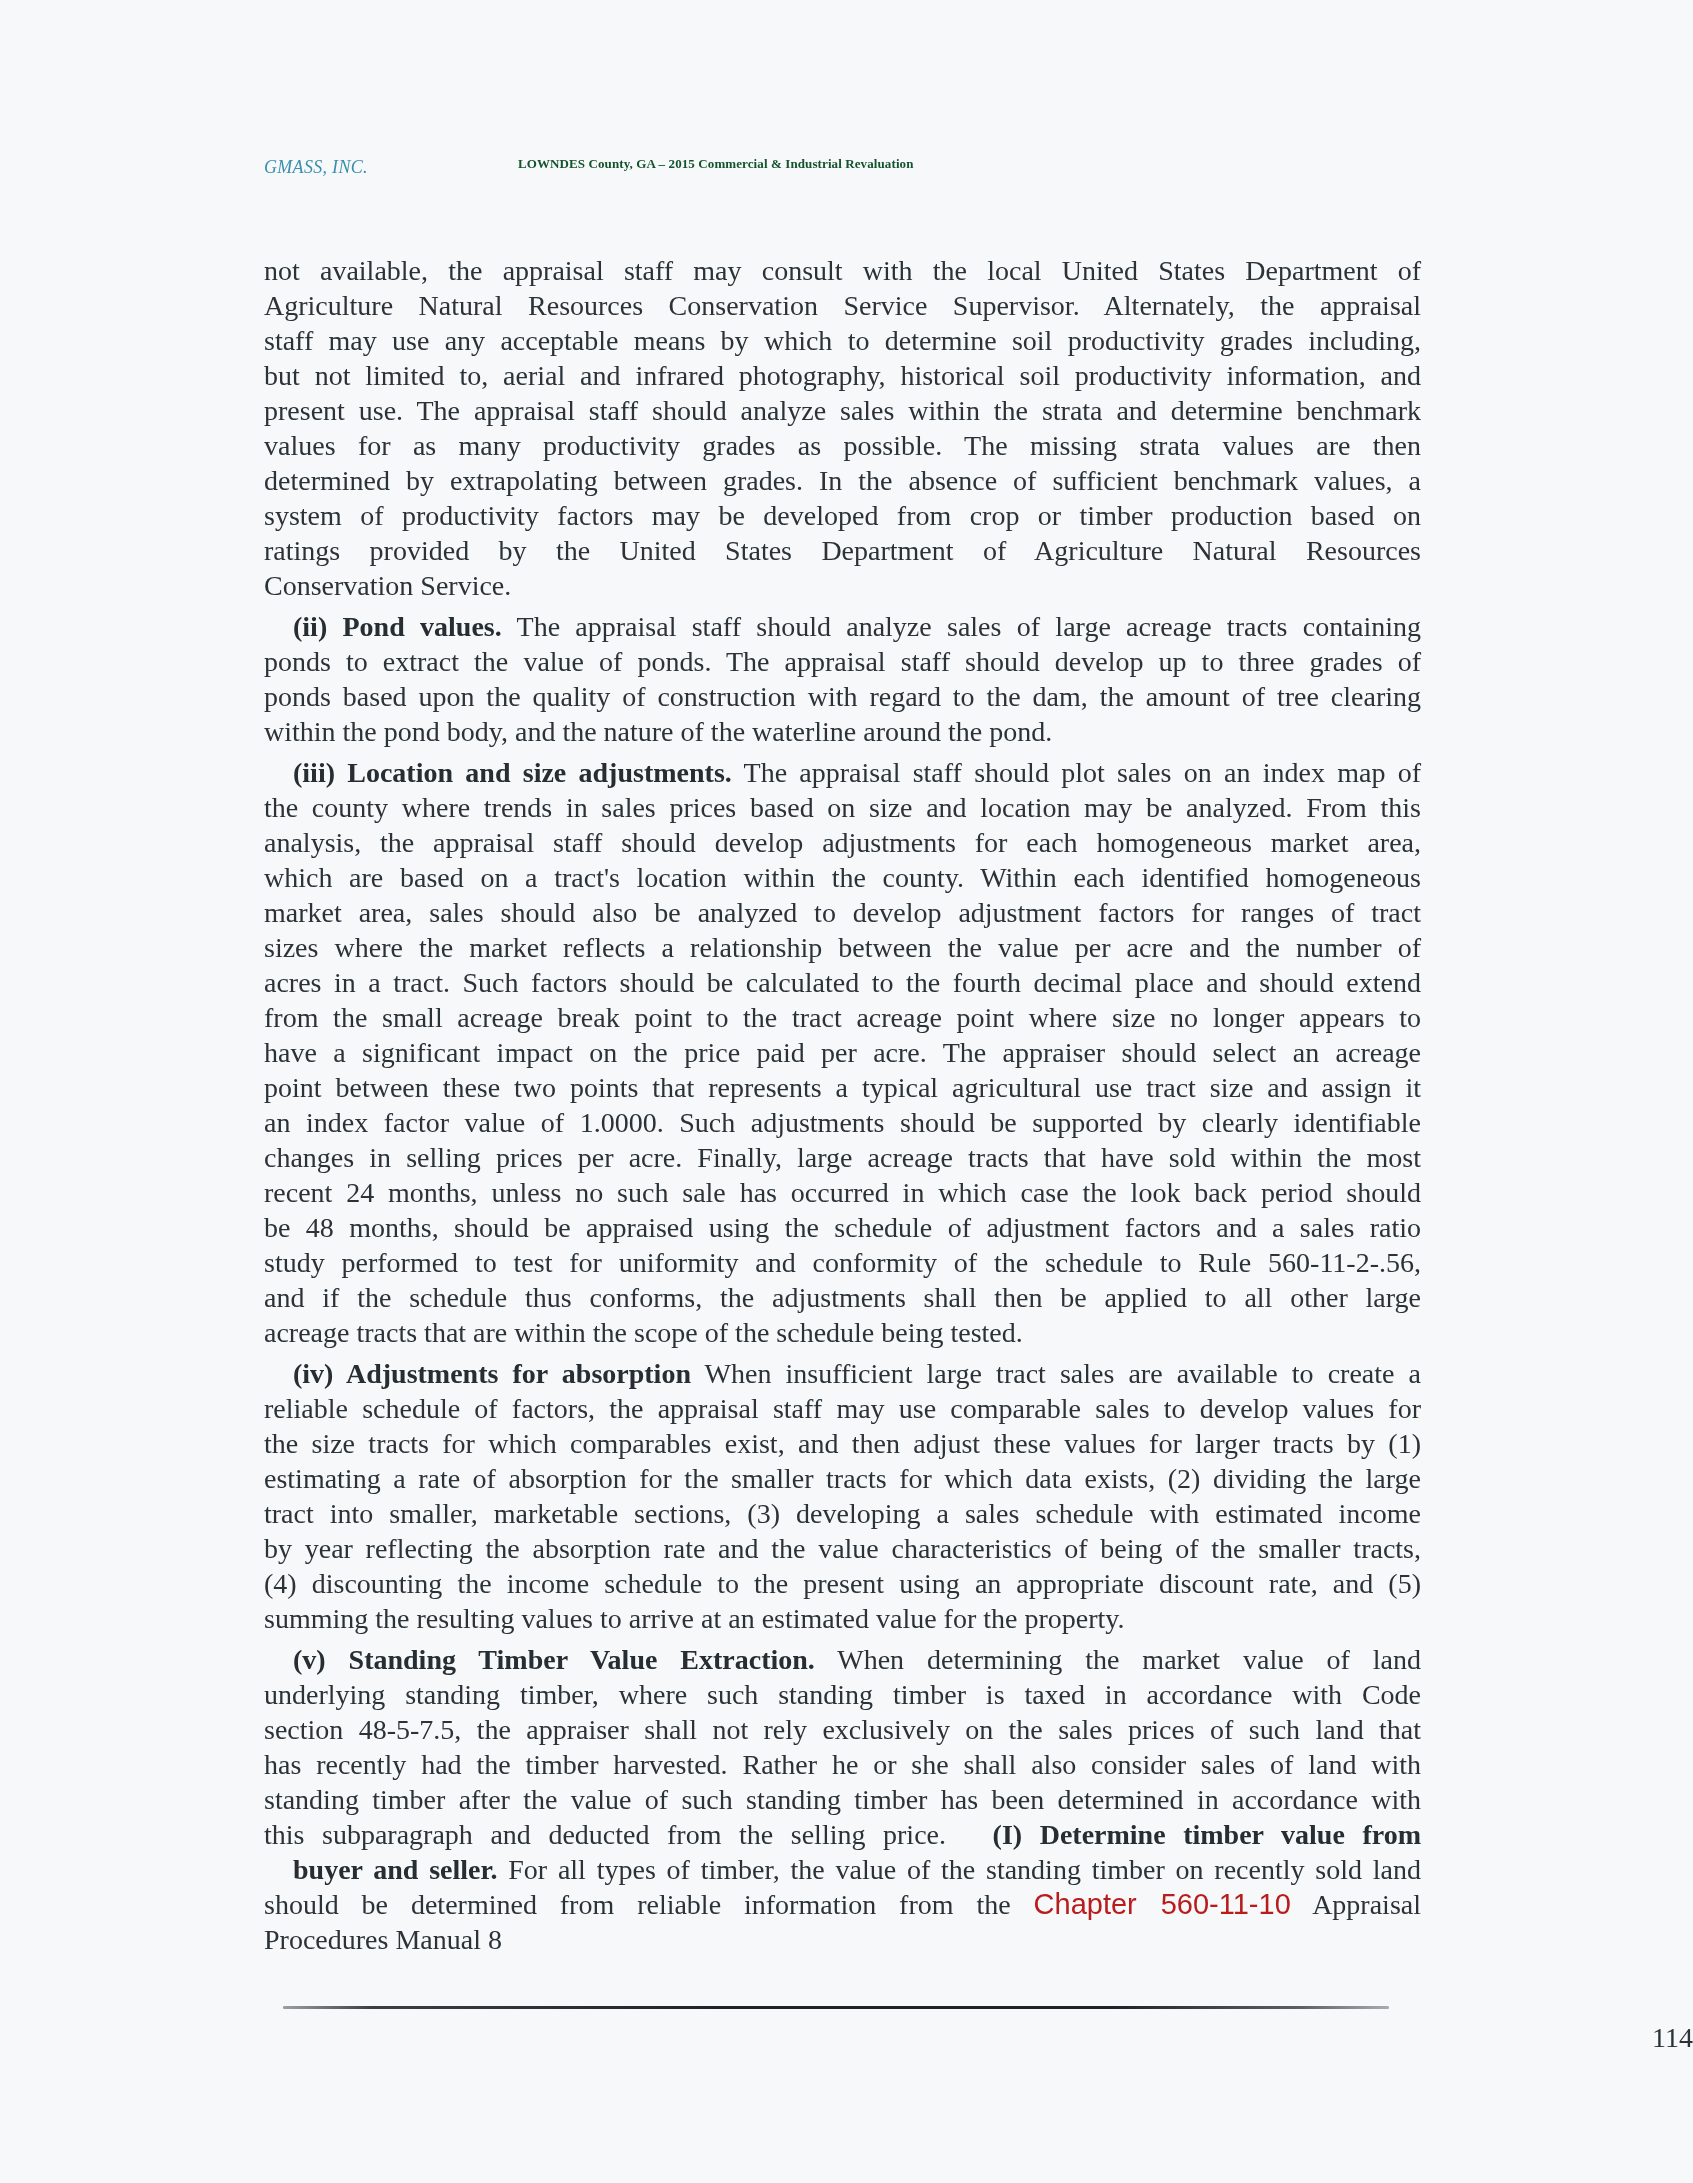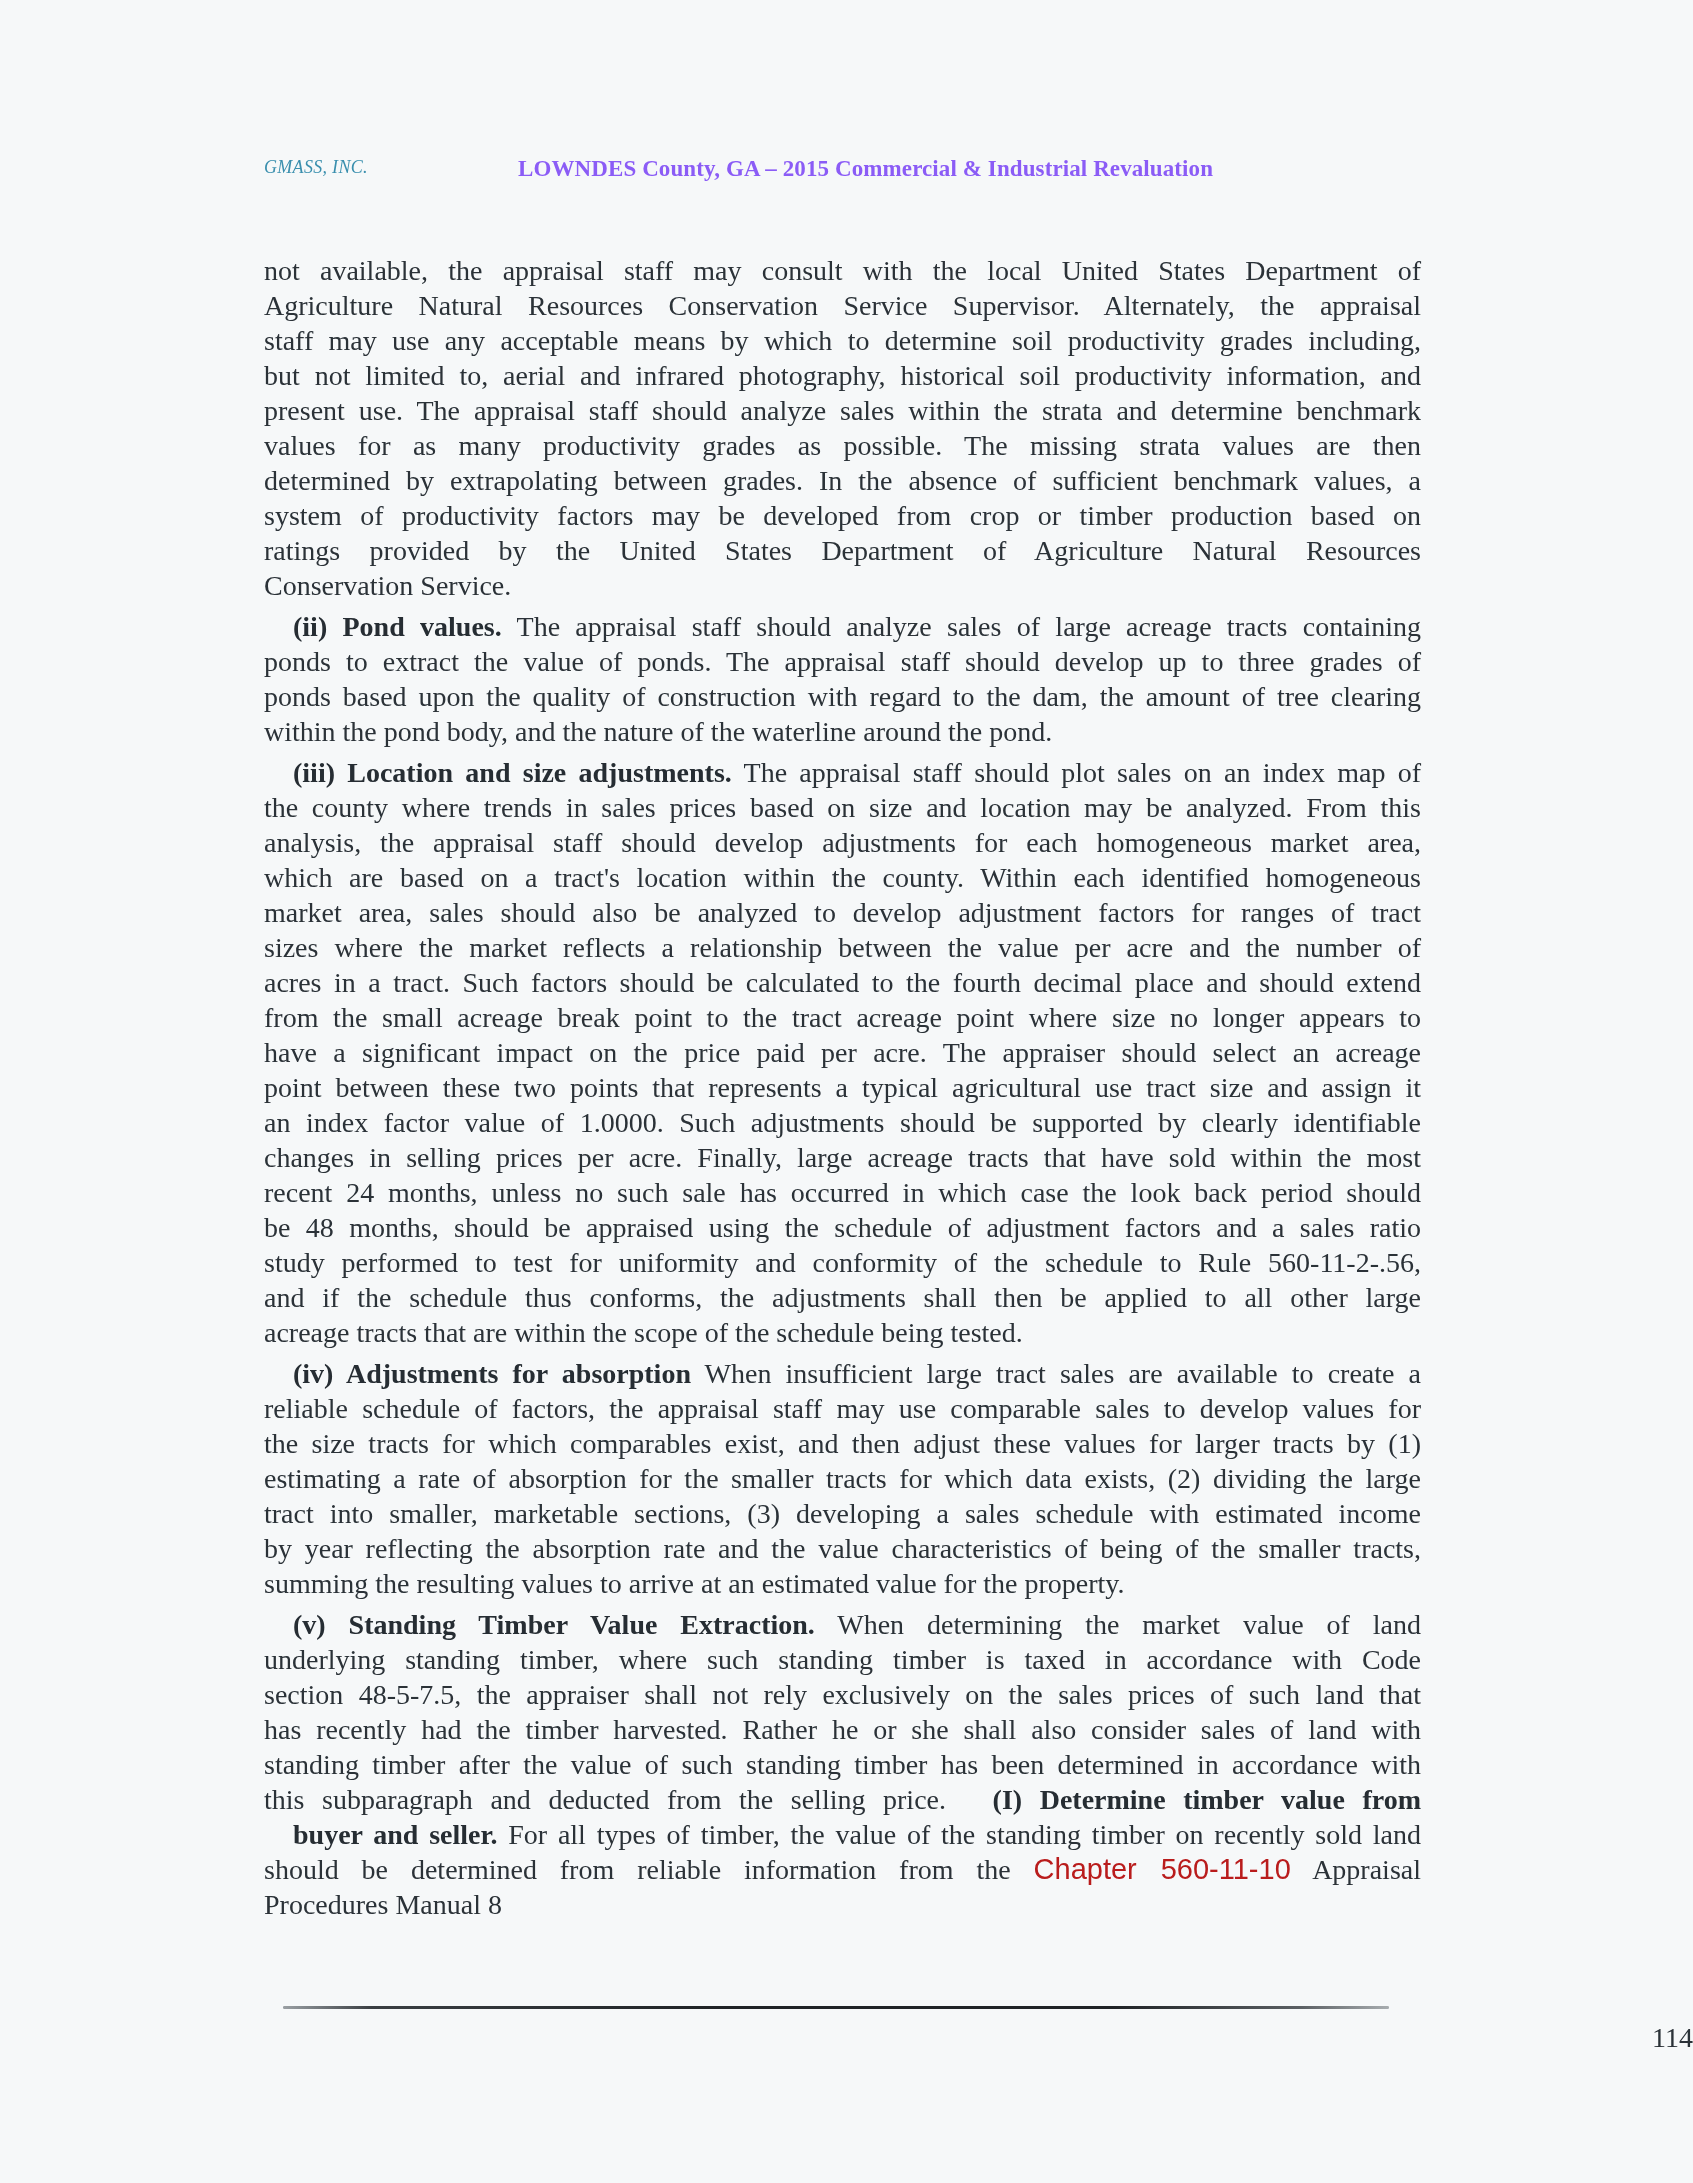--- a/index.html
+++ b/index.html
@@ -38,22 +38,22 @@
     font-size: 18px;
     letter-spacing: 0.3px;
     color: #3a8fae;
   }
   .hdr-title {
     position: absolute;
     left: 518px;
     top: 4px;
     font-family: "Liberation Serif", serif;
     font-weight: bold;
-    font-size: 23px;
-    color: #8b5cf6;
+    font-size: 13px;
+    color: #14532d;
     letter-spacing: 0.1px;
   }
   
   .body-text {
     position: absolute;
     left: 264px;
     top: 241px;
     width: 1157px;
   }
   .para {
@@ -154,20 +154,21 @@
       <span class="ln last">acreage tracts that are within the scope of the schedule being tested.</span>
     </p>
 
     <p class="para">
       <span class="ln"><span class="lead">(iv) Adjustments for absorption</span><span> When insufficient large tract sales are available to create a</span></span>
       <span class="ln">reliable schedule of factors, the appraisal staff may use comparable sales to develop values for</span>
       <span class="ln">the size tracts for which comparables exist, and then adjust these values for larger tracts by (1)</span>
       <span class="ln">estimating a rate of absorption for the smaller tracts for which data exists, (2) dividing the large</span>
       <span class="ln">tract into smaller, marketable sections, (3) developing a sales schedule with estimated income</span>
       <span class="ln">by year reflecting the absorption rate and the value characteristics of being of the smaller tracts,</span>
+      <span class="ln">(4) discounting the income schedule to the present using an appropriate discount rate, and (5)</span>
       <span class="ln last">summing the resulting values to arrive at an estimated value for the property.</span>
     </p>
 
     <p class="para">
       <span class="ln"><span class="lead">(v) Standing Timber Value Extraction.</span><span> When determining the market value of land</span></span>
       <span class="ln">underlying standing timber, where such standing timber is taxed in accordance with Code</span>
       <span class="ln">section 48-5-7.5, the appraiser shall not rely exclusively on the sales prices of such land that</span>
       <span class="ln">has recently had the timber harvested. Rather he or she shall also consider sales of land with</span>
       <span class="ln">standing timber after the value of such standing timber has been determined in accordance with</span>
       <span class="ln"><span>this subparagraph and deducted from the selling price. </span><span class="lead">(I) Determine timber value from</span></span>

